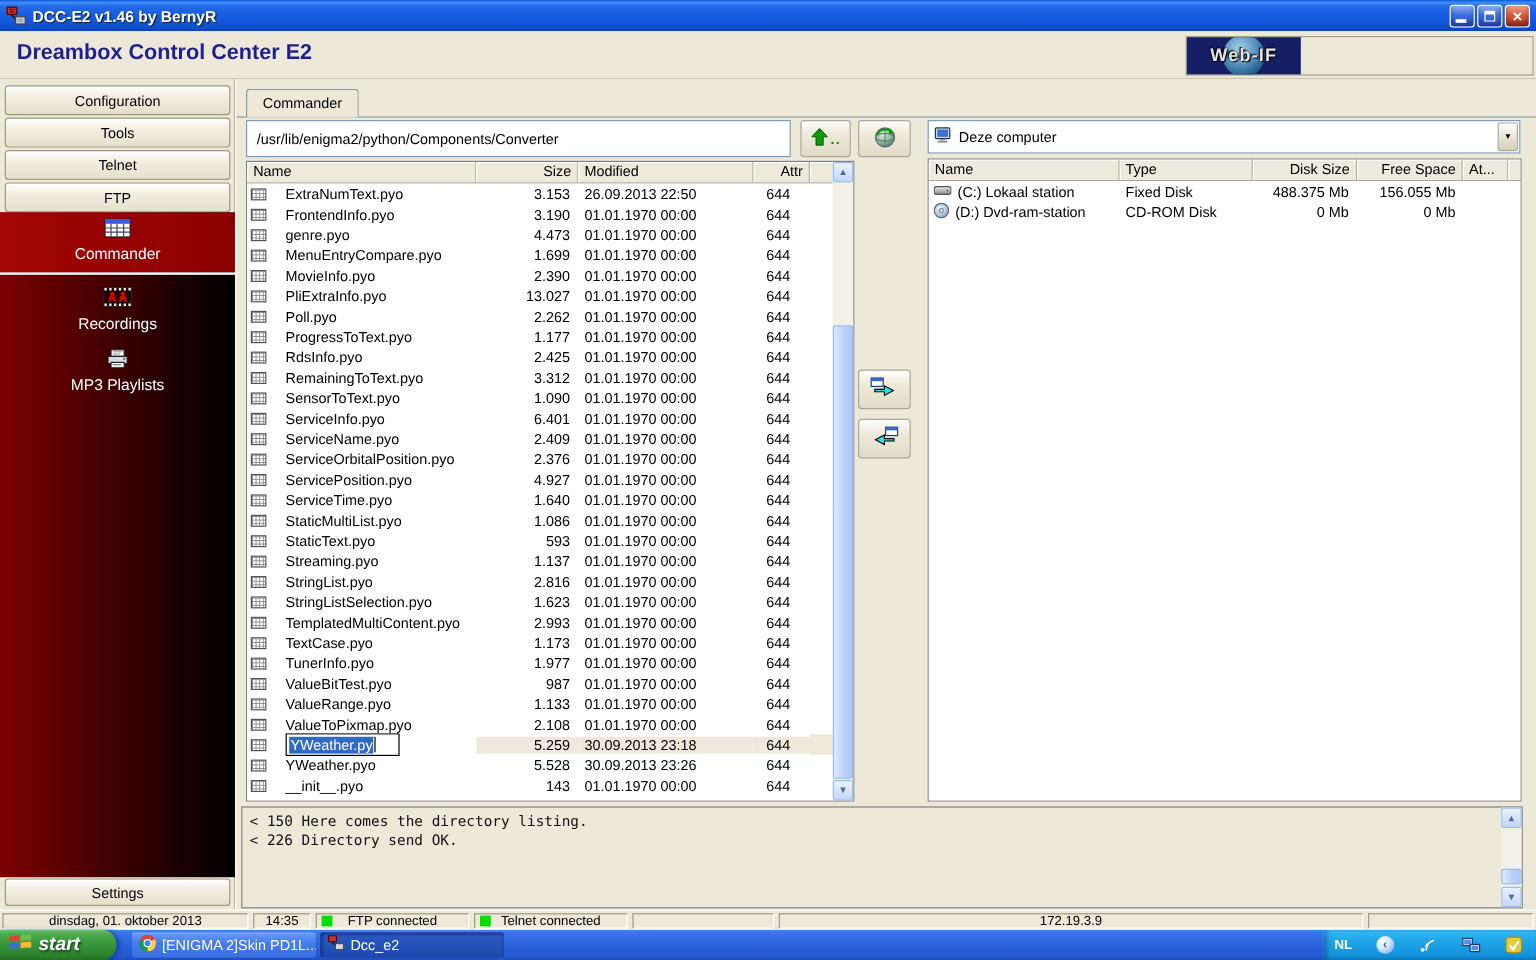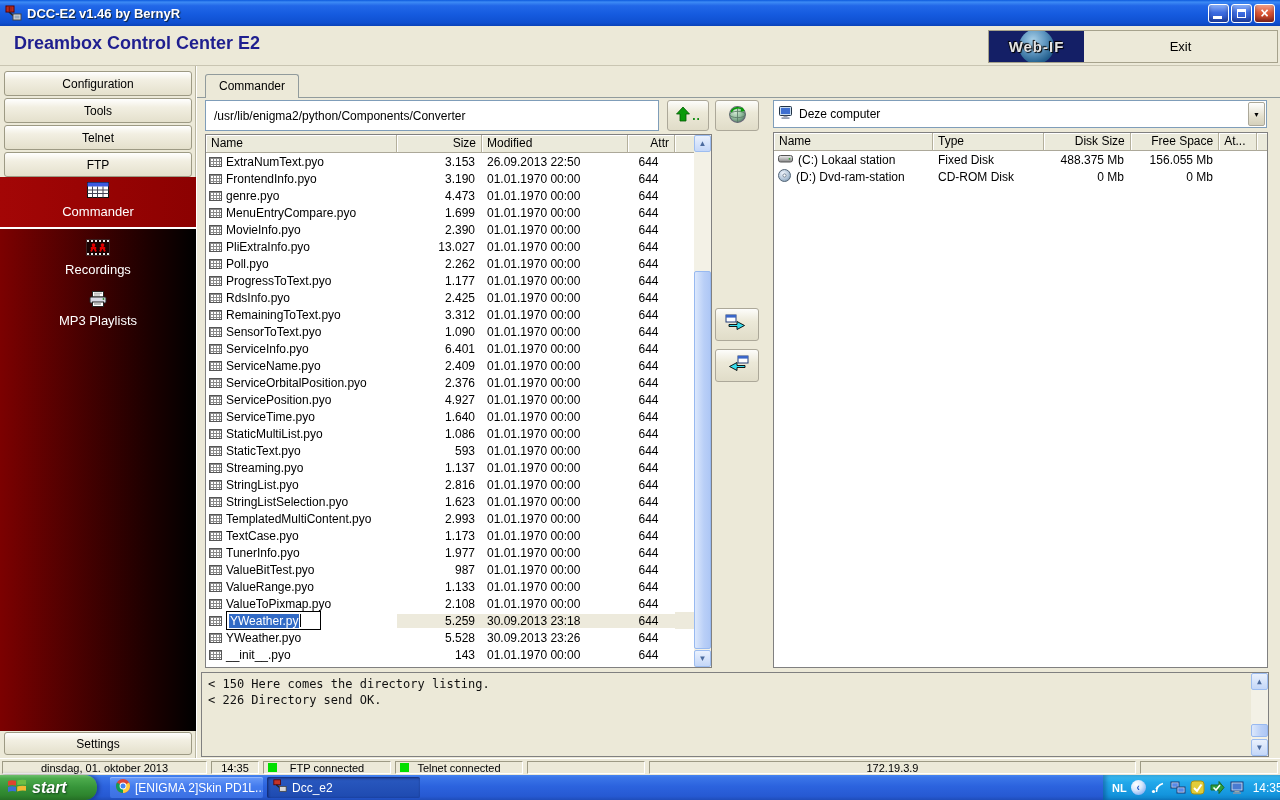--- a/index.html
+++ b/index.html
@@ -57,21 +57,21 @@
 
   
   .ftable{position:absolute;left:8px;top:68px;width:507px;height:534px;background:#fff;border:1px solid #808080}
   .fheader{position:absolute;left:0;top:0;width:488px;height:18px;display:flex}
   .hcell{background:#EBEADB;border-right:1px solid #B4B09C;border-bottom:1px solid #ACA899;
     box-shadow:inset 1px 1px 0 #FFF;font-size:12px;padding:1px 5px;white-space:nowrap;overflow:hidden}
   .h-name{width:191px}.h-size{width:85px;text-align:right}.h-mod{width:146px}.h-attr{width:47px;text-align:right}.h-fill{flex:1;border-right:none}
   .fbody{position:absolute;left:0;top:18px;width:488px;bottom:0;overflow:hidden;background:#fff}
   .frow{display:flex;height:17px;align-items:center;font-size:12px}
   .fc{white-space:nowrap;overflow:hidden}
-  .c-name{width:191px;display:flex;align-items:center;gap:4px;padding-left:3px}
+  .c-name{width:191px;display:flex;align-items:center;gap:16px;padding-left:3px}
   .c-size{width:85px;text-align:right;padding-right:7px}
   .c-mod{width:146px;padding-left:5px}
   .c-attr{width:47px;text-align:center;padding-right:6px}
   .c-fill{flex:1;height:100%}
   .edit-row .c-size,.edit-row .c-mod,.edit-row .c-attr,.edit-row .c-fill{background:#EDEADC}
   .ficon{width:13px;height:10px;border:1px solid #555;background:#fff;flex:none;
     background-image:linear-gradient(90deg,#8A8A8A 1px,transparent 1px),linear-gradient(#8A8A8A 1px,transparent 1px);background-size:3px 3px}
   .editbox{display:inline-flex;align-items:center;width:95px;height:19px;border:1px solid #000;background:#fff;padding:0 2px;position:relative;z-index:1}
   .selText{background:#316AC5;color:#fff;font-size:12px;padding:0 1px;white-space:nowrap}
   .caret{width:1px;height:13px;background:#000;margin-left:1px}
@@ -122,21 +122,21 @@
   .taskbar{position:absolute;left:0;top:775px;width:1280px;height:25px;
     background:linear-gradient(180deg,#4584F0 0%,#3A75E8 10%,#2C63DE 45%,#2659D2 85%,#1F4DBA 100%)}
   .startbtn{position:absolute;left:0;top:0;width:97px;height:25px;border-radius:0 12px 12px 0;
     background:linear-gradient(180deg,#6CBE6C 0%,#4CAB4C 14%,#37953A 48%,#2E852E 80%,#256F25 100%);
     box-shadow:2px 0 4px rgba(0,0,50,.4);display:flex;align-items:center;gap:5px;padding-left:7px;
     color:#fff;font-weight:bold;font-style:italic;font-size:16px;text-shadow:1px 1px 2px #14421c}
   .taskbtn{position:absolute;top:2px;height:21px;width:153px;border-radius:2px;display:flex;align-items:center;gap:5px;
     padding:0 6px;color:#fff;font-size:12px;white-space:nowrap;overflow:hidden}
   .t1{left:110px;background:linear-gradient(180deg,#6A9BF8,#437BEE 45%,#3C70E2);box-shadow:inset 0 1px 0 #8FB5FA}
   .t2{left:267px;background:linear-gradient(180deg,#2A59C0,#1E4AB0);box-shadow:inset 1px 1px 3px rgba(0,0,40,.6)}
-  .tray{position:absolute;right:0;top:0;width:177px;height:25px;display:flex;align-items:center;gap:4px;padding:0 7px 0 9px;
+  .tray{position:absolute;right:0;top:0;width:177px;height:25px;display:flex;align-items:center;gap:20px;padding:0 7px 0 9px;
     background:linear-gradient(180deg,#3FC0F5 0%,#22A8EA 30%,#1596DE 75%,#0E88D0 100%);box-shadow:inset 3px 0 4px rgba(0,0,60,.3)}
   .traytxt{color:#fff;font-size:11px;font-weight:bold}
   .trayclock{color:#fff;font-size:12px;margin-left:3px}
   .chevcircle{width:15px;height:15px;border-radius:50%;flex:none;
     background:radial-gradient(circle at 35% 30%,#FFF,#D8E8FC 40%,#8FB6F2 75%,#5A8AE4);
     display:flex;align-items:center;justify-content:center;color:#2458C8;font-weight:bold;font-size:10px;line-height:10px}
   .tico{width:16px;height:16px;flex:none;display:flex;align-items:center;justify-content:center}
 </style>
 </head>
 <body>
@@ -167,23 +167,20 @@
     </span>
   </div>
 
   <div class="appheader">
     <div class="app-title">Dreambox Control Center E2</div>
     <div class="hdr-right">
       <div class="webif">
         <span class="globe"></span>
         <span class="wtxt">Web-IF</span>
       </div>
-      <div class="exitarea">
-          <span>Exit</span>
-        </div>
     </div>
   </div>
 
   <div class="sidebar">
     <div class="navbtn" style="top:5px">
         <span>Configuration</span>
       </div>
     <div class="navbtn" style="top:32px">
         <span>Tools</span>
       </div>

